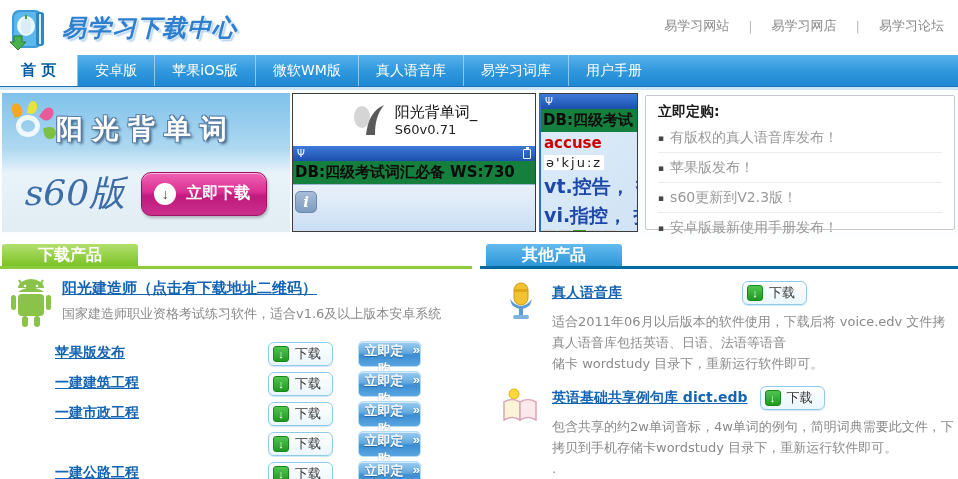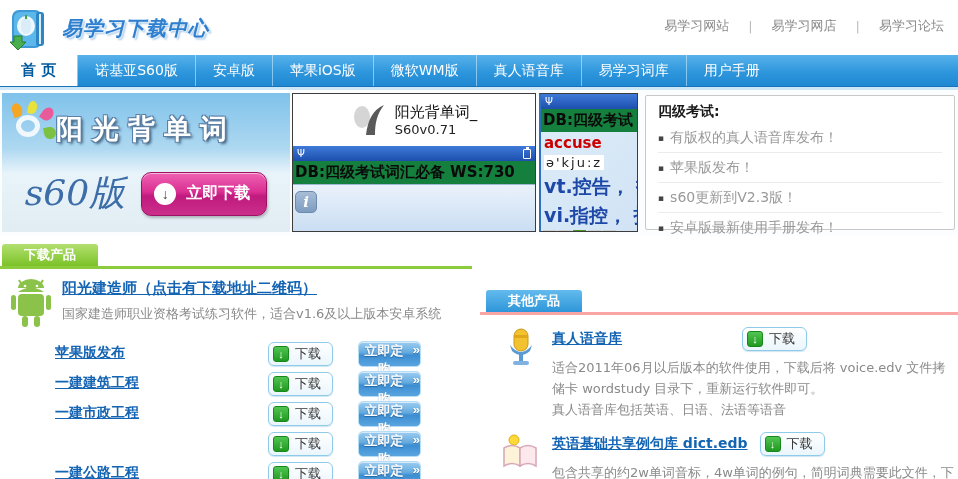--- a/index.html
+++ b/index.html
@@ -4,21 +4,21 @@
 <style>
   * { margin:0; padding:0; box-sizing:border-box; }
   html,body { width:958px; height:479px; }
   body { font-family:"DejaVu Sans","Liberation Sans",sans-serif; background:#fff; }
   .page { position:relative; width:958px; height:479px; overflow:hidden; background:#fff; }
 
   
   .topbar { position:relative; height:55px; background:#fff; }
   .logo { position:absolute; left:8px; top:6px; display:flex; align-items:center; gap:10px; cursor:pointer; }
   .logo-icon { width:44px; height:44px; display:block; }
-  .logo-text { font-size:20px; font-weight:bold; font-style:italic; color:#2f7fd0; letter-spacing:1px;
+  .logo-text { font-size:24px; font-weight:bold; font-style:italic; color:#2f7fd0; letter-spacing:1px;
                text-shadow:1px 1px 0 #d7e8f7, 2px 2px 2px #a6c8e6;font-family:Liberation Mono, monospace; }
   .toplinks { position:absolute; right:14px; top:17px; display:flex; align-items:center; gap:19px;
               font-size:13px; color:#8a8a8a; }
   .toplinks a { color:#8a8a8a; text-decoration:none; cursor:pointer; }
   .toplinks .sep { color:#bbb; }
 
   
   .mainnav { height:32px; background:linear-gradient(180deg,#58b2eb 0%,#2e96dc 55%,#1f88d2 100%);
              display:flex; align-items:stretch; border-bottom:1px solid #1a72b8; }
   .mainnav a { display:flex; align-items:center; padding:0 17px; color:#fff; font-size:14px;
@@ -93,22 +93,22 @@
   .updates li:last-child { border-bottom:none; }
   .updates .bullet { color:#444; font-size:9px; }
 
   
   .content { position:relative; height:242px; margin-top:8px; }
   .col { position:absolute; top:0; }
   .col-left { left:0; width:472px; }
   .col-right { left:480px; width:478px; }
   .tabline { height:25px; }
   .tabline.green { border-bottom:3px solid #8bcb3c; }
-  .tabline.blue { border-bottom:3px solid #fca5a5;margin-top:46px; }
-  .tab { display:inline-block; height:22px; line-height:22px; padding:0 22px; color:#fff; font-size:13px; font-weight:bold;
+  .tabline.blue { border-bottom:3px solid #0369a1; }
+  .tab { display:inline-block; height:22px; line-height:22px; padding:0 36px; color:#fff; font-size:16px; font-weight:bold;
          border-radius:3px 3px 0 0; cursor:pointer; }
   .tab.green { margin-left:2px; background:linear-gradient(180deg,#b3e070 0%,#7cc227 100%); }
   .tab.blue { margin-left:6px; background:linear-gradient(180deg,#63bbee 0%,#2e96d8 100%); }
 
   .product-head { display:flex; gap:8px; margin:9px 0 0 8px; }
   .android-icon { flex:none; width:46px; height:50px; }
   .plink { color:#1464b4; font-weight:bold; font-size:14px; text-decoration:underline; cursor:pointer; }
   .plink.big { font-size:15px; }
   .pdesc { color:#8a8a8a; font-size:13px; margin-top:7px; }
 
@@ -158,21 +158,20 @@
       <a>易学习网站</a>
       <span class="sep">|</span>
       <a>易学习网店</a>
       <span class="sep">|</span>
       <a>易学习论坛</a>
     </nav>
   </header>
 
   <nav class="mainnav">
     <a class="active">首 页</a>
-    <a>诺基亚S60版</a>
     <a>安卓版</a>
     <a>苹果iOS版</a>
     <a>微软WM版</a>
     <a>真人语音库</a>
     <a>易学习词库</a>
     <a>用户手册</a>
   </nav>
   <div class="navstrip"></div>
 
   <div class="banner-row">
@@ -232,21 +231,21 @@
           <span>1</span>
           <span>2</span>
           <span class="on">3</span>
           <span>4</span>
           <span>5</span>
         </div>
       </div>
     </div>
 
     <aside class="updates">
-      <div class="updates-title">四级考试:</div>
+      <div class="updates-title">立即定购:</div>
       <ul>
         <li>
           <span class="bullet">▪</span>
           <span>有版权的真人语音库发布！</span>
         </li>
         <li>
           <span class="bullet">▪</span>
           <span>苹果版发布！</span>
         </li>
         <li>
@@ -368,22 +367,22 @@
         <span>
           <span class="rtitle-row">
             <a class="plink fixedw">真人语音库</a>
             <button class="dl-btn">
               <span class="dl-ico">↓</span>
               <span>下载</span>
             </button>
           </span>
           <div class="rdesc">
             <div>适合2011年06月以后版本的软件使用，下载后将 voice.edv 文件拷</div>
+            <div>真人语音库包括英语、日语、法语等语音</div>
             <div>储卡 wordstudy 目录下，重新运行软件即可。</div>
-            <div>真人语音库包括英语、日语、法语等语音</div>
           </div>
         </span>
       </div>
 
       <div class="ritem">
         <span class="ritem-icon">
           <svg width="42" height="42" viewBox="0 0 42 42">
             <circle cx="14" cy="8" r="5" fill="#ffd83a" stroke="#e0b010" stroke-width="1"></circle>
             <path d="M4 16 q8 -5 16 0 v18 q-8 -5 -16 0 z" fill="#fdf3d8" stroke="#d8a8b8" stroke-width="1.5"></path>
             <path d="M36 16 q-8 -5 -16 0 v18 q8 -5 16 0 z" fill="#fde8ec" stroke="#d8a8b8" stroke-width="1.5"></path>
@@ -392,20 +391,21 @@
         <span>
           <span class="rtitle-row">
             <a class="plink">英语基础共享例句库 dict.edb</a>
             <button class="dl-btn">
               <span class="dl-ico">↓</span>
               <span>下载</span>
             </button>
           </span>
           <div class="rdesc">
             <div>包含共享的约2w单词音标，4w单词的例句，简明词典需要此文件，下</div>
+            <div>拷贝到手机存储卡wordstudy 目录下，重新运行软件即可。</div>
             <div>.</div>
           </div>
         </span>
       </div>
 
     </section>
   </div>
 </div>
 
 </body></html>

